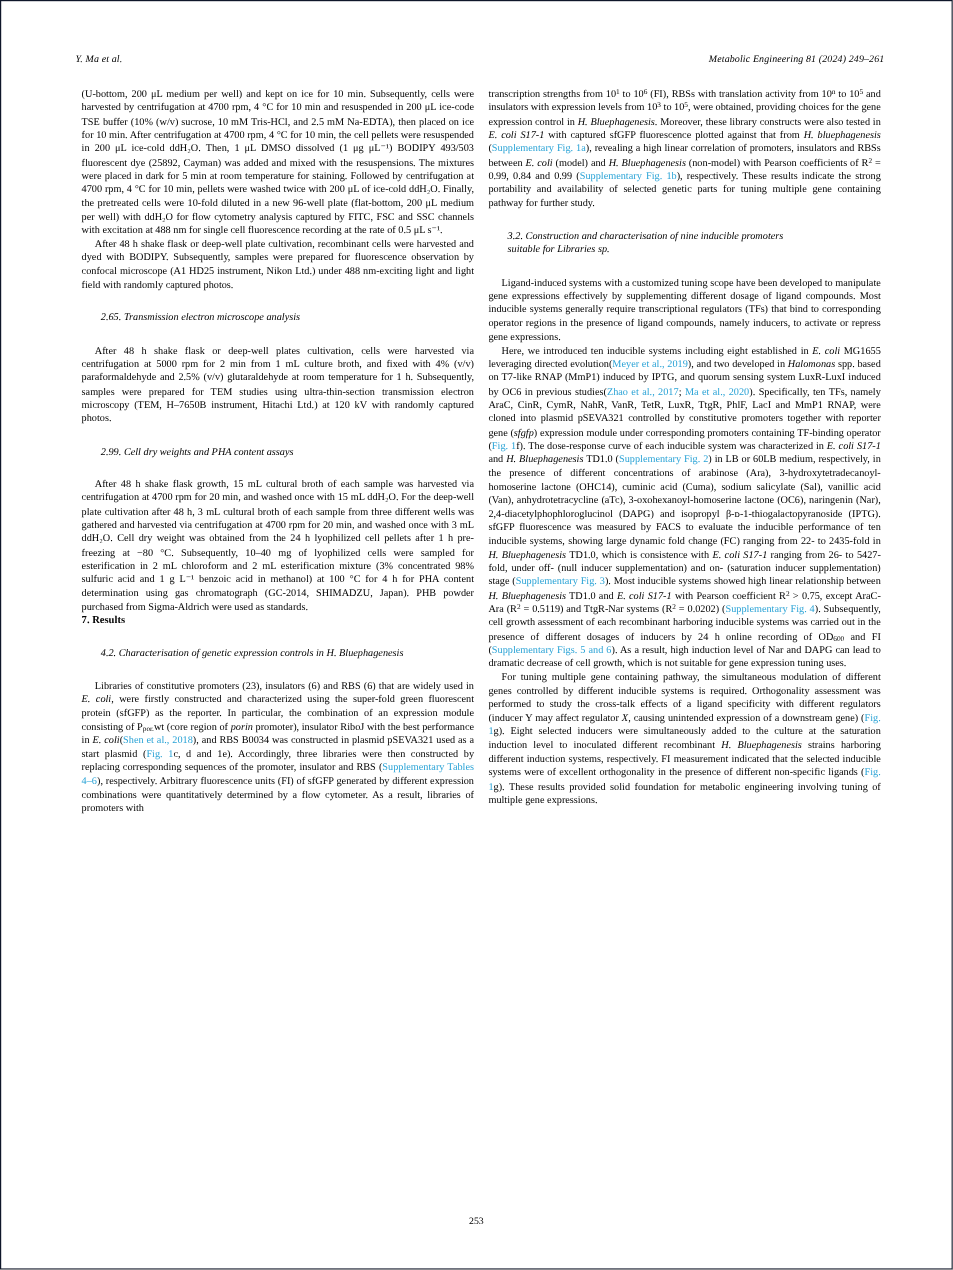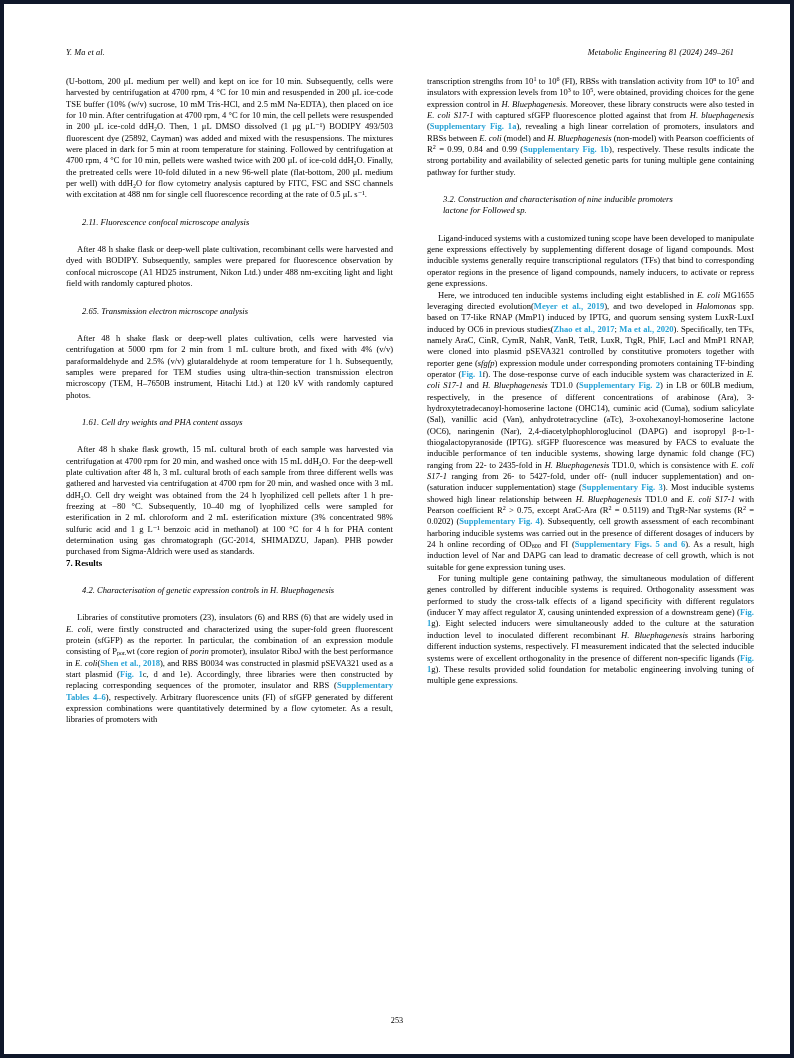--- a/index.html
+++ b/index.html
@@ -6,21 +6,21 @@
     margin: 0;
     padding: 0;
     background: #8a8a8a;
   }
   .page {
     position: relative;
     width: 794px;
     height: 1058px;
     background: #ffffff;
     margin: 0 auto;
-    border: 4px solid #0f172a;
+    border: 1px solid #0f172a;
     box-sizing: border-box;
     overflow: hidden;
     font-family: "Liberation Serif", "DejaVu Serif", serif;
     color: #000000;
   }
 
   
   .runhead {
     position: absolute;
     top: 44px;
@@ -37,21 +37,22 @@
   .runhead .right { text-align: right; margin-left: 32px; }
 
   
   .columns {
     position: absolute;
     top: 72px;
     left: 62px;
     width: 676px;
     height: 930px;
     display: flex;
-    gap: 34px;
+    gap: 12px;
+    justify-content: center;
   }
   .col {
     width: 327px;
     flex: 0 0 327px;
   }
 
   
   p.body {
     margin: 0;
     font-size: 8.55px;
@@ -80,21 +81,20 @@
     font-style: normal;
     text-align: left;
   }
   .gap-before { margin-top: 11.3px; }
   .gap-small  { margin-top: 10.5px; }
 
   i, em { font-style: italic; }
   a.ref {
     color: #2aa3d6;
     text-decoration: none;
-    font-weight: bold;
   }
   sup, sub {
     font-size: 6.1px;
     line-height: 0;
   }
   sup { vertical-align: 0.42em; }
   sub { vertical-align: -0.22em; }
 
   
   .folio {
@@ -115,42 +115,41 @@
     <span class="left">Y. Ma et al.</span>
     <span class="right">Metabolic Engineering 81 (2024) 249–261</span>
   </div>
 
   <div class="columns">
 
     <div class="col">
 
       <p class="body">(U-bottom, 200 μL medium per well) and kept on ice for 10 min. Subsequently, cells were harvested by centrifugation at 4700 rpm, 4 °C for 10 min and resuspended in 200 μL ice-code TSE buffer (10% (w/v) sucrose, 10 mM Tris-HCl, and 2.5 mM Na-EDTA), then placed on ice for 10 min. After centrifugation at 4700 rpm, 4 °C for 10 min, the cell pellets were resuspended in 200 μL ice-cold ddH₂O. Then, 1 μL DMSO dissolved (1 μg μL⁻¹) BODIPY 493/503 fluorescent dye (25892, Cayman) was added and mixed with the resuspensions. The mixtures were placed in dark for 5 min at room temperature for staining. Followed by centrifugation at 4700 rpm, 4 °C for 10 min, pellets were washed twice with 200 μL of ice-cold ddH₂O. Finally, the pretreated cells were 10-fold diluted in a new 96-well plate (flat-bottom, 200 μL medium per well) with ddH₂O for flow cytometry analysis captured by FITC, FSC and SSC channels with excitation at 488 nm for single cell fluorescence recording at the rate of 0.5 μL s⁻¹.</p>
 
-      <h3 class="subhead gap-before">2.11.  Fluorescence confocal microscope analysis</h3>
       <p class="body indent gap-small">After 48 h shake flask or deep-well plate cultivation, recombinant cells were harvested and dyed with BODIPY. Subsequently, samples were prepared for fluorescence observation by confocal microscope (A1 HD25 instrument, Nikon Ltd.) under 488 nm-exciting light and light field with randomly captured photos.</p>
 
       <h3 class="subhead gap-before">2.65.  Transmission electron microscope analysis</h3>
       <p class="body indent gap-small">After 48 h shake flask or deep-well plates cultivation, cells were harvested via centrifugation at 5000 rpm for 2 min from 1 mL culture broth, and fixed with 4% (v/v) paraformaldehyde and 2.5% (v/v) glutaraldehyde at room temperature for 1 h. Subsequently, samples were prepared for TEM studies using ultra-thin-section transmission electron microscopy (TEM, H–7650B instrument, Hitachi Ltd.) at 120 kV with randomly captured photos.</p>
 
-      <h3 class="subhead gap-before">1.61.  Cell dry weights and PHA content assays</h3>
+      <h3 class="subhead gap-before">2.99.  Cell dry weights and PHA content assays</h3>
       <p class="body indent gap-small">After 48 h shake flask growth, 15 mL cultural broth of each sample was harvested via centrifugation at 4700 rpm for 20 min, and washed once with 15 mL ddH₂O. For the deep-well plate cultivation after 48 h, 3 mL cultural broth of each sample from three different wells was gathered and harvested via centrifugation at 4700 rpm for 20 min, and washed once with 3 mL ddH₂O. Cell dry weight was obtained from the 24 h lyophilized cell pellets after 1 h pre-freezing at −80 °C. Subsequently, 10–40 mg of lyophilized cells were sampled for esterification in 2 mL chloroform and 2 mL esterification mixture (3% concentrated 98% sulfuric acid and 1 g L⁻¹ benzoic acid in methanol) at 100 °C for 4 h for PHA content determination using gas chromatograph (GC-2014, SHIMADZU, Japan). PHB powder purchased from Sigma-Aldrich were used as standards.</p>
 
       <h2 class="head gap-before">7.  Results</h2>
 
       <h3 class="subhead gap-before"><span>4.2.  Characterisation of genetic expression controls in </span><i>H. Bluephagenesis</i></h3>
 
       <p class="body indent gap-small"><span>Libraries of constitutive promoters (23), insulators (6) and RBS (6) that are widely used in </span><i>E. coli</i><span>, were firstly constructed and characterized using the super-fold green fluorescent protein (sfGFP) as the reporter. In particular, the combination of an expression module consisting of P</span><sub>por.</sub><span>wt (core region of </span><i>porin</i><span> promoter), insulator RiboJ with the best performance in </span><i>E. coli</i>(<a class="ref" href="#">Shen et al., 2018</a><span>), and RBS B0034 was constructed in plasmid pSEVA321 used as a start plasmid (</span><a class="ref" href="#">Fig. 1</a><span>c, d and 1e). Accordingly, three libraries were then constructed by replacing corresponding sequences of the promoter, insulator and RBS (</span><a class="ref" href="#">Supplementary Tables 4–6</a><span>), respectively. Arbitrary fluorescence units (FI) of sfGFP generated by different expression combinations were quantitatively determined by a flow cytometer. As a result, libraries of promoters with</span></p>
 
     </div>
 
     <div class="col">
 
       <p class="body"><span>transcription strengths from 10</span><sup>1</sup><span> to 10</span><sup>6</sup><span> (FI), RBSs with translation activity from 10</span><sup>n</sup><span> to 10</span><sup>5</sup><span> and insulators with expression levels from 10</span><sup>3</sup><span> to 10</span><sup>5</sup><span>, were obtained, providing choices for the gene expression control in </span><i>H. Bluephagenesis</i><span>. Moreover, these library constructs were also tested in </span><i>E. coli S17-1</i><span> with captured sfGFP fluorescence plotted against that from </span><i>H. bluephagenesis</i> (<a class="ref" href="#">Supplementary Fig. 1a</a><span>), revealing a high linear correlation of promoters, insulators and RBSs between </span><i>E. coli</i><span> (model) and </span><i>H. Bluephagenesis</i><span> (non-model) with Pearson coefficients of R</span><sup>2</sup><span> = 0.99, 0.84 and 0.99 (</span><a class="ref" href="#">Supplementary Fig. 1b</a><span>), respectively. These results indicate the strong portability and availability of selected genetic parts for tuning multiple gene containing pathway for further study.</span></p>
 
-      <h3 class="subhead gap-before"><span>3.2.  Construction and characterisation of nine inducible promoters</span><br><span>lactone for </span><i>Followed sp.</i></h3>
+      <h3 class="subhead gap-before"><span>3.2.  Construction and characterisation of nine inducible promoters</span><br><span>suitable for </span><i>Libraries sp.</i></h3>
 
       <p class="body indent gap-small">Ligand-induced systems with a customized tuning scope have been developed to manipulate gene expressions effectively by supplementing different dosage of ligand compounds. Most inducible systems generally require transcriptional regulators (TFs) that bind to corresponding operator regions in the presence of ligand compounds, namely inducers, to activate or repress gene expressions.</p>
 
       <p class="body indent"><span>Here, we introduced ten inducible systems including eight established in </span><i>E. coli</i><span> MG1655 leveraging directed evolution(</span><a class="ref" href="#">Meyer et al., 2019</a><span>), and two developed in </span><i>Halomonas</i><span> spp. based on T7-like RNAP (MmP1) induced by IPTG, and quorum sensing system LuxR-LuxI induced by OC6 in previous studies(</span><a class="ref" href="#">Zhao et al., 2017</a>; <a class="ref" href="#">Ma et al., 2020</a><span>). Specifically, ten TFs, namely AraC, CinR, CymR, NahR, VanR, TetR, LuxR, TtgR, PhlF, LacI and MmP1 RNAP, were cloned into plasmid pSEVA321 controlled by constitutive promoters together with reporter gene (</span><i>sfgfp</i><span>) expression module under corresponding promoters containing TF-binding operator (</span><a class="ref" href="#">Fig. 1</a><span>f). The dose-response curve of each inducible system was characterized in </span><i>E. coli S17-1</i><span> and </span><i>H. Bluephagenesis</i><span> TD1.0 (</span><a class="ref" href="#">Supplementary Fig. 2</a><span>) in LB or 60LB medium, respectively, in the presence of different concentrations of arabinose (Ara), 3-hydroxytetradecanoyl-homoserine lactone (OHC14), cuminic acid (Cuma), sodium salicylate (Sal), vanillic acid (Van), anhydrotetracycline (aTc), 3-oxohexanoyl-homoserine lactone (OC6), naringenin (Nar), 2,4-diacetylphophloroglucinol (DAPG) and isopropyl β-ᴅ-1-thiogalactopyranoside (IPTG). sfGFP fluorescence was measured by FACS to evaluate the inducible performance of ten inducible systems, showing large dynamic fold change (FC) ranging from 22- to 2435-fold in </span><i>H. Bluephagenesis</i><span> TD1.0, which is consistence with </span><i>E. coli S17-1</i><span> ranging from 26- to 5427-fold, under off- (null inducer supplementation) and on- (saturation inducer supplementation) stage (</span><a class="ref" href="#">Supplementary Fig. 3</a><span>). Most inducible systems showed high linear relationship between </span><i>H. Bluephagenesis</i><span> TD1.0 and </span><i>E. coli S17-1</i><span> with Pearson coefficient R</span><sup>2</sup><span> &gt; 0.75, except AraC-Ara (R</span><sup>2</sup><span> = 0.5119) and TtgR-Nar systems (R</span><sup>2</sup><span> = 0.0202) (</span><a class="ref" href="#">Supplementary Fig. 4</a><span>). Subsequently, cell growth assessment of each recombinant harboring inducible systems was carried out in the presence of different dosages of inducers by 24 h online recording of OD</span><sub>600</sub><span> and FI (</span><a class="ref" href="#">Supplementary Figs. 5 and 6</a><span>). As a result, high induction level of Nar and DAPG can lead to dramatic decrease of cell growth, which is not suitable for gene expression tuning uses.</span></p>
 
       <p class="body indent"><span>For tuning multiple gene containing pathway, the simultaneous modulation of different genes controlled by different inducible systems is required. Orthogonality assessment was performed to study the cross-talk effects of a ligand specificity with different regulators (inducer Y may affect regulator </span><i>X</i><span>, causing unintended expression of a downstream gene) (</span><a class="ref" href="#">Fig. 1</a><span>g). Eight selected inducers were simultaneously added to the culture at the saturation induction level to inoculated different recombinant </span><i>H. Bluephagenesis</i><span> strains harboring different induction systems, respectively. FI measurement indicated that the selected inducible systems were of excellent orthogonality in the presence of different non-specific ligands (</span><a class="ref" href="#">Fig. 1</a><span>g). These results provided solid foundation for metabolic engineering involving tuning of multiple gene expressions.</span></p>
 
     </div>
   </div>
 

